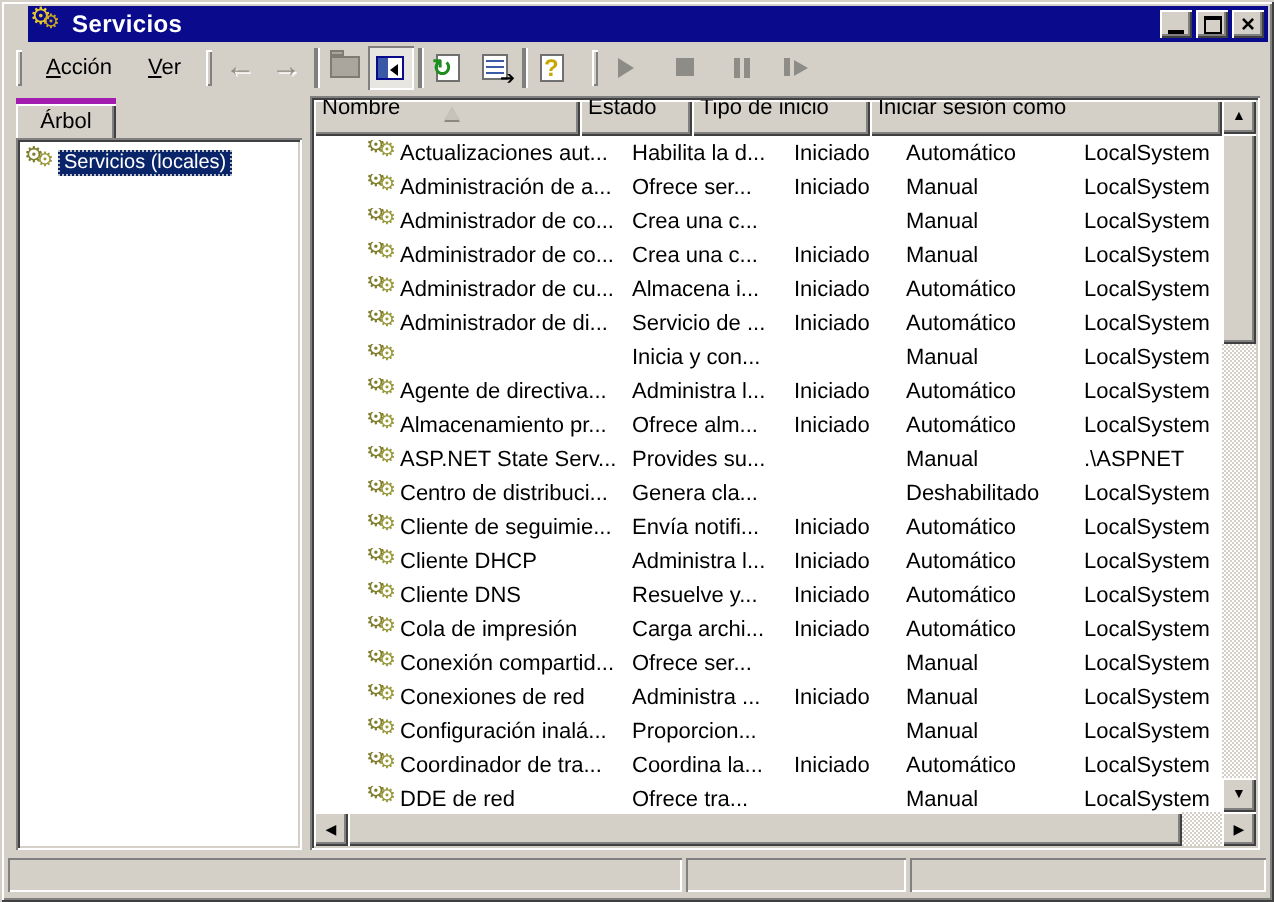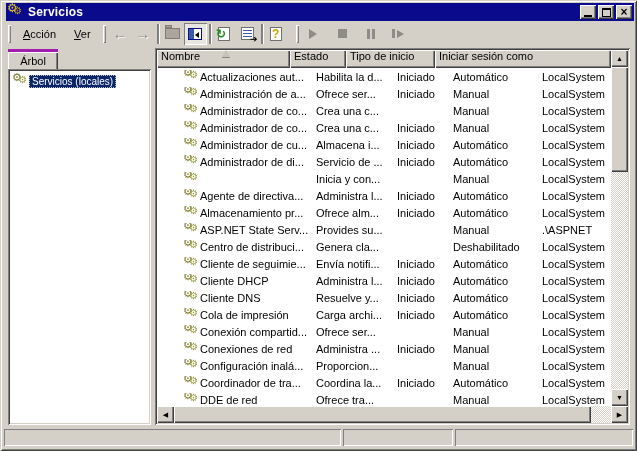--- a/index.html
+++ b/index.html
@@ -6,21 +6,21 @@
   html,body { width:637px; height:451px; background:#D4D0C8; font-family:"Liberation Sans",sans-serif; overflow:hidden; }
 
   .window {
     position:relative; width:637px; height:451px; background:#D4D0C8;
     box-shadow: inset 1px 1px #D4D0C8, inset -1px -1px #404040,
                 inset 2px 2px #FFFFFF, inset -2px -2px #808080;
   }
 
   
   .titlebar {
-    position:absolute; left:6px; top:3px; right:3px; height:18px;
+    position:absolute; left:14px; top:3px; right:3px; height:18px;
     background:#0A0A8C; display:flex; align-items:center; padding:0 2px;
   }
   .title-icon { position:relative; width:16px; height:15px; margin-right:4px; flex:none; }
   .title-icon::before { content:"⚙"; position:absolute; left:-1px; top:-4px; font-size:12px; color:#E8C832; }
   .title-icon::after  { content:"⚙"; position:absolute; left:5px; top:0px;  font-size:10px; color:#C8A820; }
   .title-text { color:#FFFFFF; font-weight:bold; font-size:12px; letter-spacing:0.2px; }
   .title-buttons { margin-left:auto; display:flex; gap:2px; }
   .tbtn {
     width:16px; height:14px; background:#D4D0C8; position:relative;
     box-shadow: inset 1px 1px #FFFFFF, inset -1px -1px #404040, inset -2px -2px #808080;
@@ -90,22 +90,22 @@
   .list-panel {
     position:absolute; left:152px; top:2px; right:4px; bottom:1px; background:#FFFFFF;
     box-shadow: inset 1px 1px #808080, inset -1px -1px #FFFFFF, inset 2px 2px #404040, inset -2px -2px #D4D0C8;
     padding:2px; display:flex; flex-direction:column;
   }
   .list-main { flex:1; display:flex; min-height:0; }
   .list-content { flex:1; min-width:0; display:flex; flex-direction:column; background:#FFFFFF; overflow:hidden; }
 
   .header-row { display:flex; height:18px; flex:none; }
   .hcell {
-    background:#D4D0C8; font-size:11px; display:flex; align-items:flex-start;
-    padding:0 4px; white-space:nowrap; overflow:hidden; flex:none;
+    background:#D4D0C8; font-size:11px; display:flex; align-items:flex-end;
+    padding:8px 4px; white-space:nowrap; overflow:hidden; flex:none;
     box-shadow: inset 1px 1px #FFFFFF, inset -1px -1px #404040, inset -2px -2px #808080;
   }
   .c0 { width:133px; } .c1 { width:81px; } .c2 { width:56px; } .c3 { width:89px; } .c4 { width:101px; flex:1 1 auto !important; }
   .sortasc { width:0; height:0; margin-left:22px; border-left:4px solid transparent; border-right:4px solid transparent; border-bottom:7px solid #C6C2BA; filter:drop-shadow(0 1px 0 #8a8880); }
 
   .rows { flex:1; overflow:hidden;margin-left:24px; }
   .lrow { display:flex; height:17px; align-items:center; }
   .lcell { font-size:11px; white-space:nowrap; overflow:hidden; padding:0 4px 0 2px; display:flex; align-items:center; color:#000; flex:none; }
   .lcell.c0 { padding-left:2px; }
 

